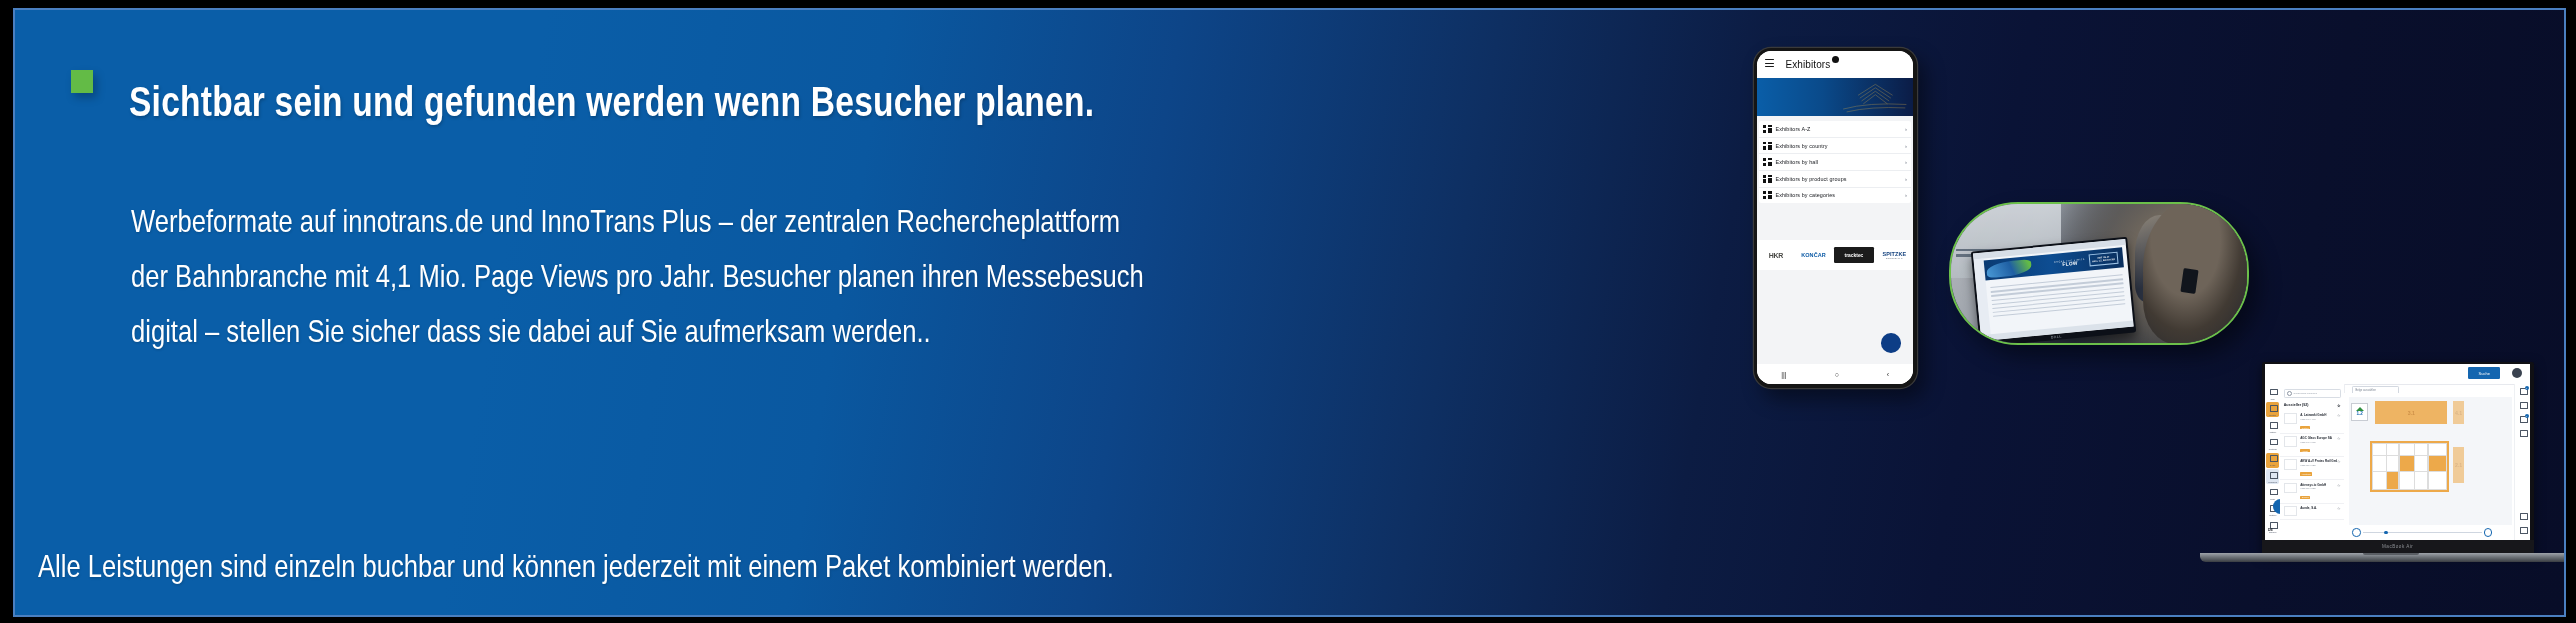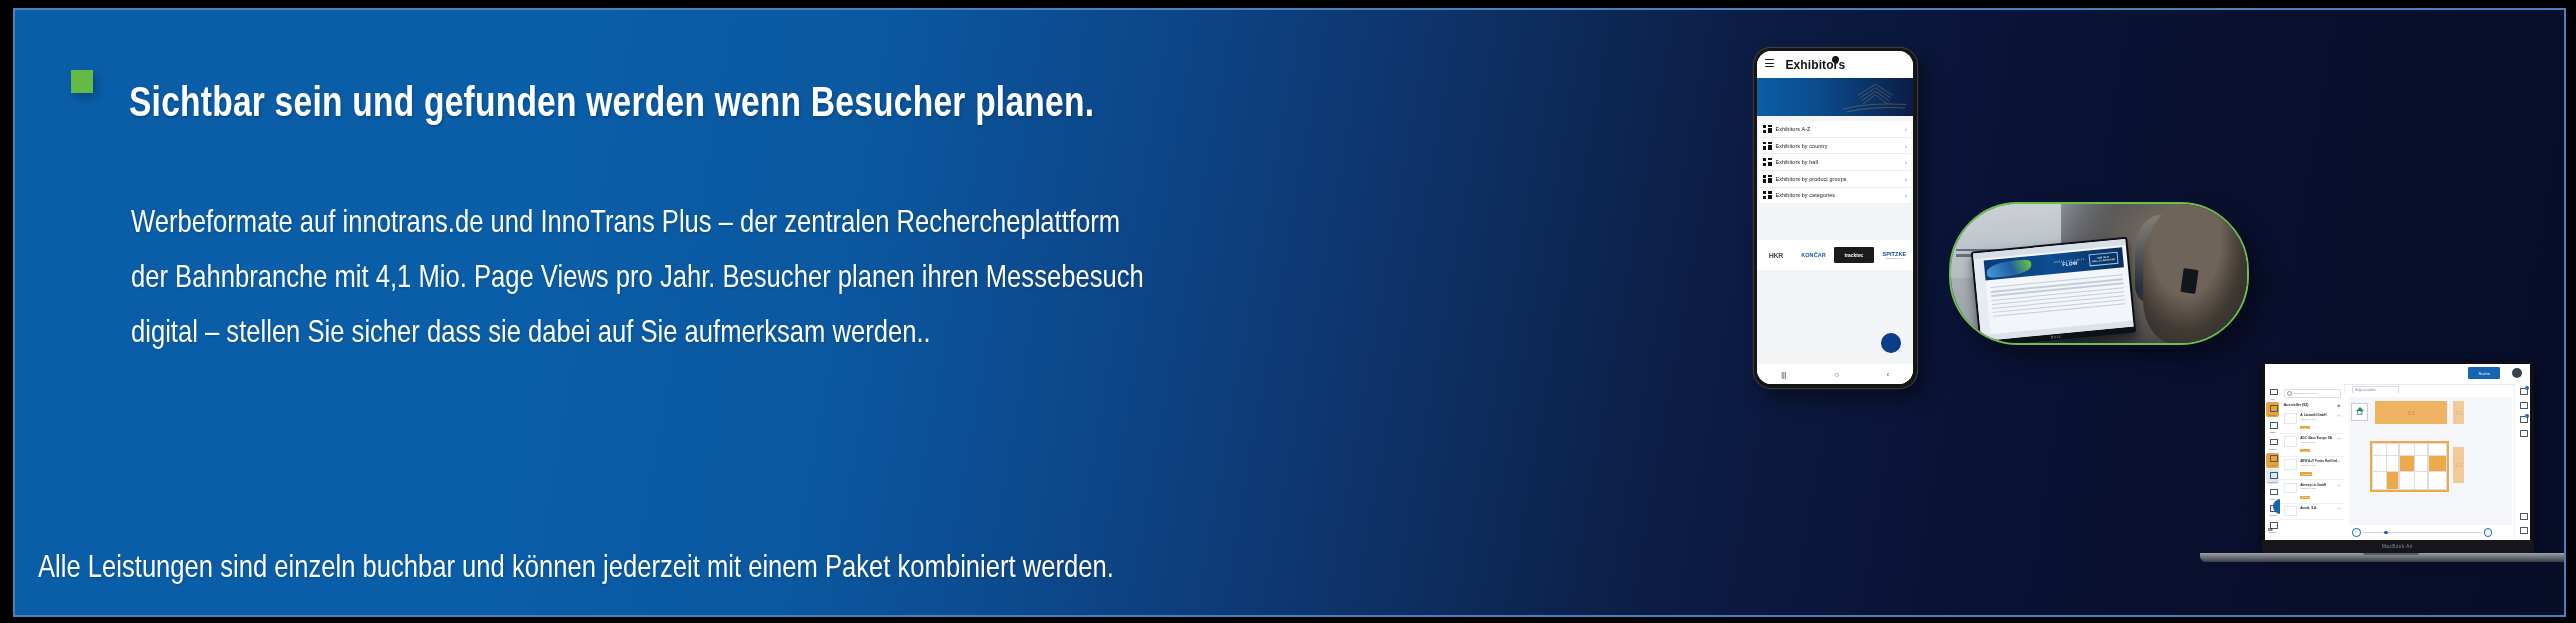--- a/index.html
+++ b/index.html
@@ -75,21 +75,21 @@
     position:absolute; left:50%; top:4.6px; margin-left:-3.5px;
     width:7px;height:7px;border-radius:50%;background:#111;z-index:4;
   }
   .ph-topbar{
     position:absolute;left:0;top:0;right:0;height:27px;background:#fff;
     display:flex;align-items:center;z-index:3;
   }
   .ph-burger{margin-left:7.5px;width:9.8px;}
   .ph-burger i{display:block;height:1.2px;background:#1a1a1a;margin-bottom:2.3px;border-radius:0.6px;}
   .ph-title{
-    margin-left:11px;font-size:12px;font-weight:700;color:#101010;
+    margin-left:11px;font-size:10px;font-weight:400;color:#101010;
     font-family:"Liberation Sans",sans-serif;letter-spacing:0.1px;
   }
   .ph-hero{
     position:absolute;left:0;top:27px;right:0;height:38px;
     background:linear-gradient(90deg,#0a5ea8 0%,#0a4a8a 42%,#0b1c46 100%);
     overflow:hidden;
   }
   .ph-hero svg{position:absolute;right:2.3px;top:1.2px;opacity:.55;}
   .ph-list{
     position:absolute;left:0;top:65px;right:0;bottom:0;

